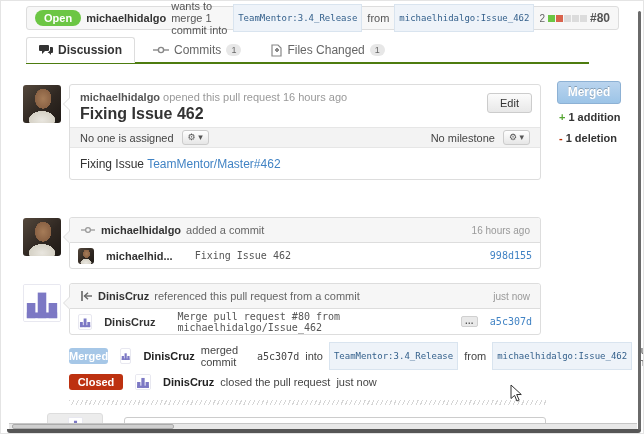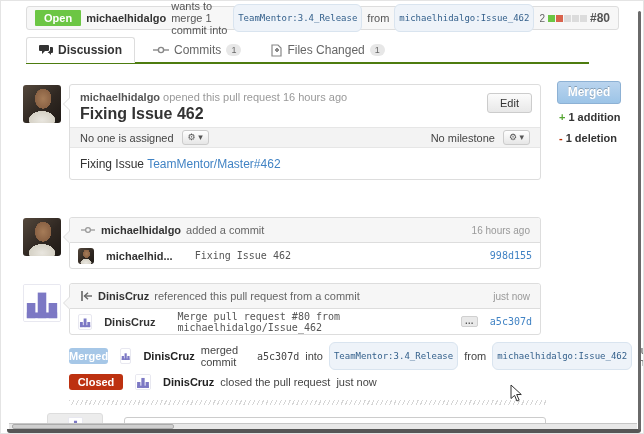--- a/index.html
+++ b/index.html
@@ -3,24 +3,24 @@
 <meta charset="utf-8">
 <style>
   * { margin:0; padding:0; box-sizing:border-box; }
   body { width:644px; height:434px; font-family:"Liberation Sans", sans-serif; background:#fff; }
   .page { position:relative; width:644px; height:434px; background:#fff; overflow:hidden; border:1px solid #e4e4e4; }
   .abs { position:absolute; }
 
   
   .pr-bar { left:25px; top:5px; width:593px; height:24px; background:#f7f7f7; border:1px solid #ddd;
             border-radius:3px; display:flex; align-items:center; gap:5px; padding:0 8px; font-size:11px; color:#555; }
-  .state-open { background:#6cc644; color:#fff; font-weight:bold; font-size:11px; padding:2px 9px; border-radius:1px; }
+  .state-open { background:#6cc644; color:#fff; font-weight:bold; font-size:11px; padding:2px 9px; border-radius:8px; }
   .pr-bar b { color:#333; }
   .ref-label { font-family:"DejaVu Sans Mono", monospace; font-size:9px; color:#35618c; background:#eef3f9;
-               border:1px solid #d9e4ef; border-radius:6px; padding:8px 4px; white-space:nowrap; }
+               border:1px solid #d9e4ef; border-radius:0; padding:8px 4px; white-space:nowrap; }
   .stat-group { margin-left:auto; display:flex; align-items:center; gap:3px; color:#666; font-size:10px; }
   .blocks { display:flex; gap:1px; }
   .blk { width:7px; height:7px; }
   .blk-add { background:#6cc644; } .blk-del { background:#d9634c; } .blk-mut { background:#dcdcdc; }
   .pr-number { font-weight:bold; font-size:12px; color:#555; }
 
   
   .tabnav { left:25px; top:38px; width:563px; height:25px; border-bottom:2px solid #4d7c0f; display:flex; align-items:flex-end; gap:6px; }
   .tab { display:flex; align-items:center; gap:5px; padding:5px 12px; font-size:12px; color:#666; cursor:pointer; }
   .tab.active { background:#fff; border:1px solid #ddd; border-bottom:1px solid #fff; border-radius:3px 3px 0 0;

